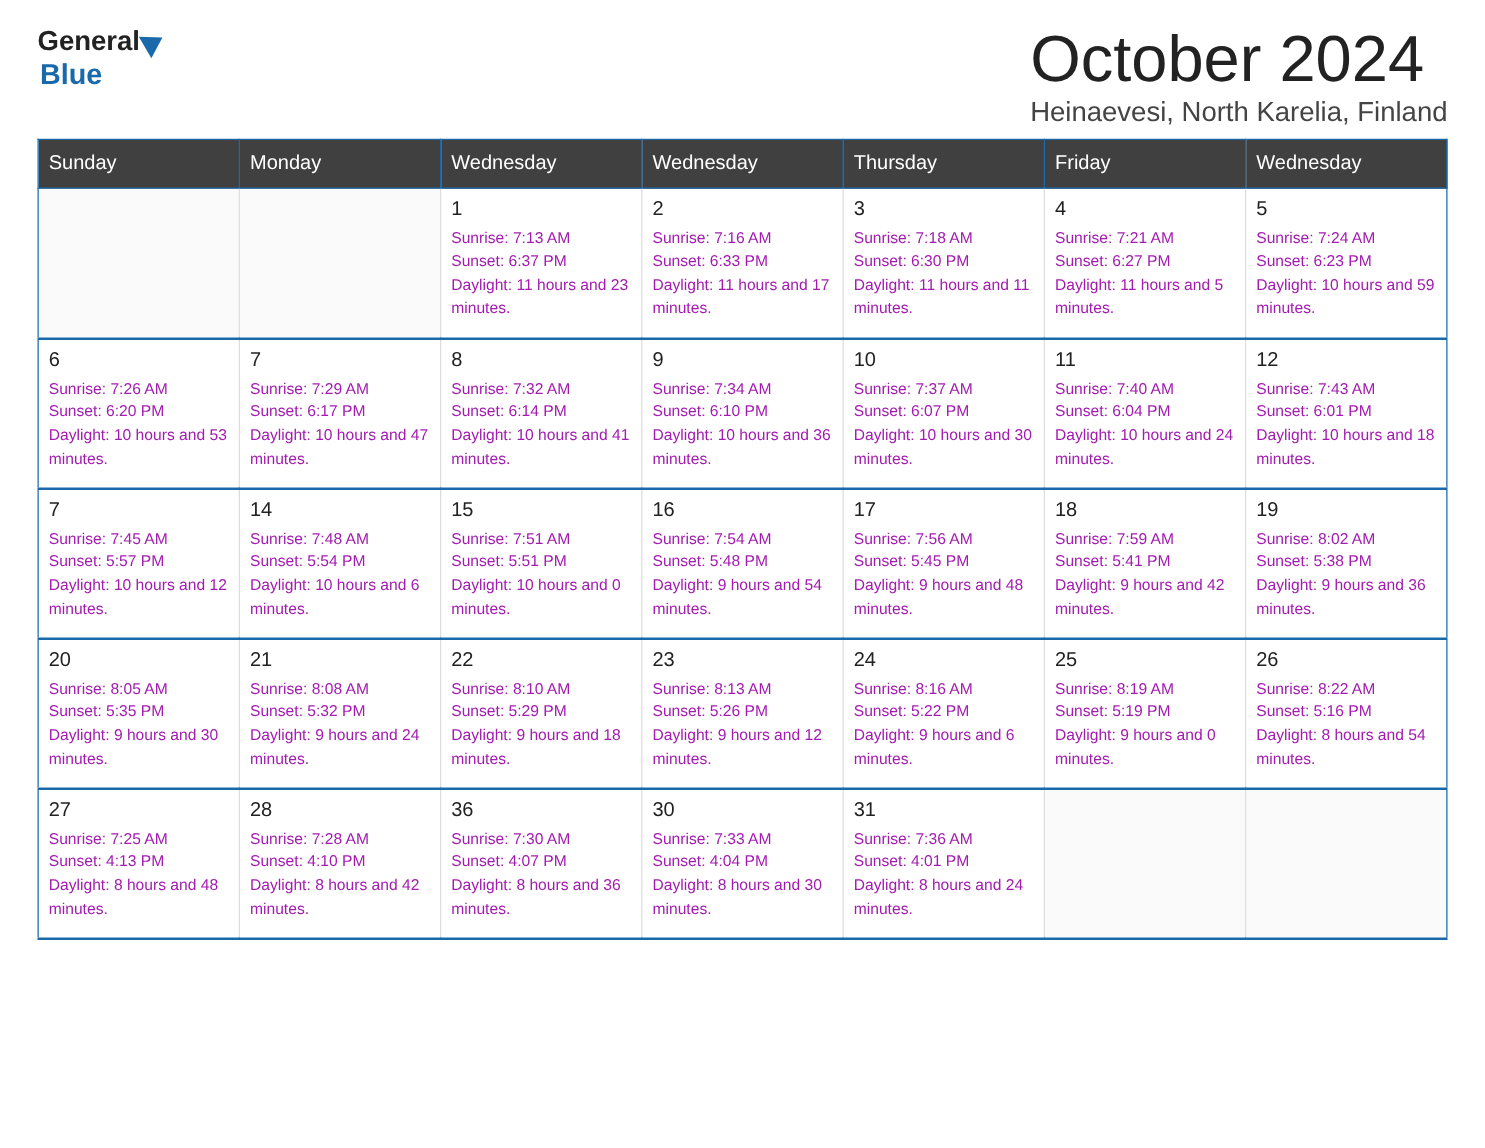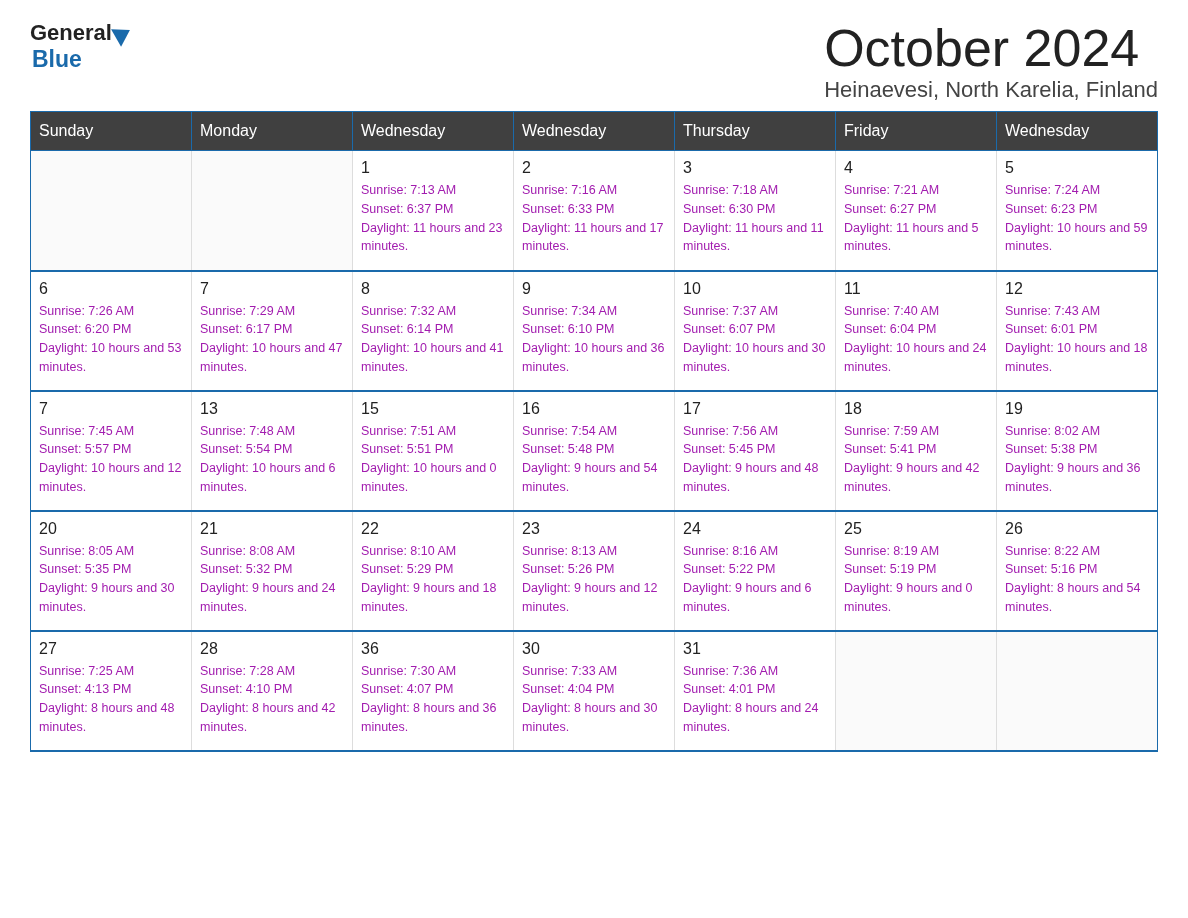--- a/index.html
+++ b/index.html
@@ -192,21 +192,21 @@
           <div class="day-number">12</div>
           <div class="day-info">Sunrise: 7:43 AM<br>Sunset: 6:01 PM<br>Daylight: 10 hours and 18 minutes.</div>
         </td>
       </tr>
       <tr>
         <td>
           <div class="day-number">7</div>
           <div class="day-info">Sunrise: 7:45 AM<br>Sunset: 5:57 PM<br>Daylight: 10 hours and 12 minutes.</div>
         </td>
         <td>
-          <div class="day-number">13</div>
+          <div class="day-number">14</div>
           <div class="day-info">Sunrise: 7:48 AM<br>Sunset: 5:54 PM<br>Daylight: 10 hours and 6 minutes.</div>
         </td>
         <td>
           <div class="day-number">15</div>
           <div class="day-info">Sunrise: 7:51 AM<br>Sunset: 5:51 PM<br>Daylight: 10 hours and 0 minutes.</div>
         </td>
         <td>
           <div class="day-number">16</div>
           <div class="day-info">Sunrise: 7:54 AM<br>Sunset: 5:48 PM<br>Daylight: 9 hours and 54 minutes.</div>
         </td>

